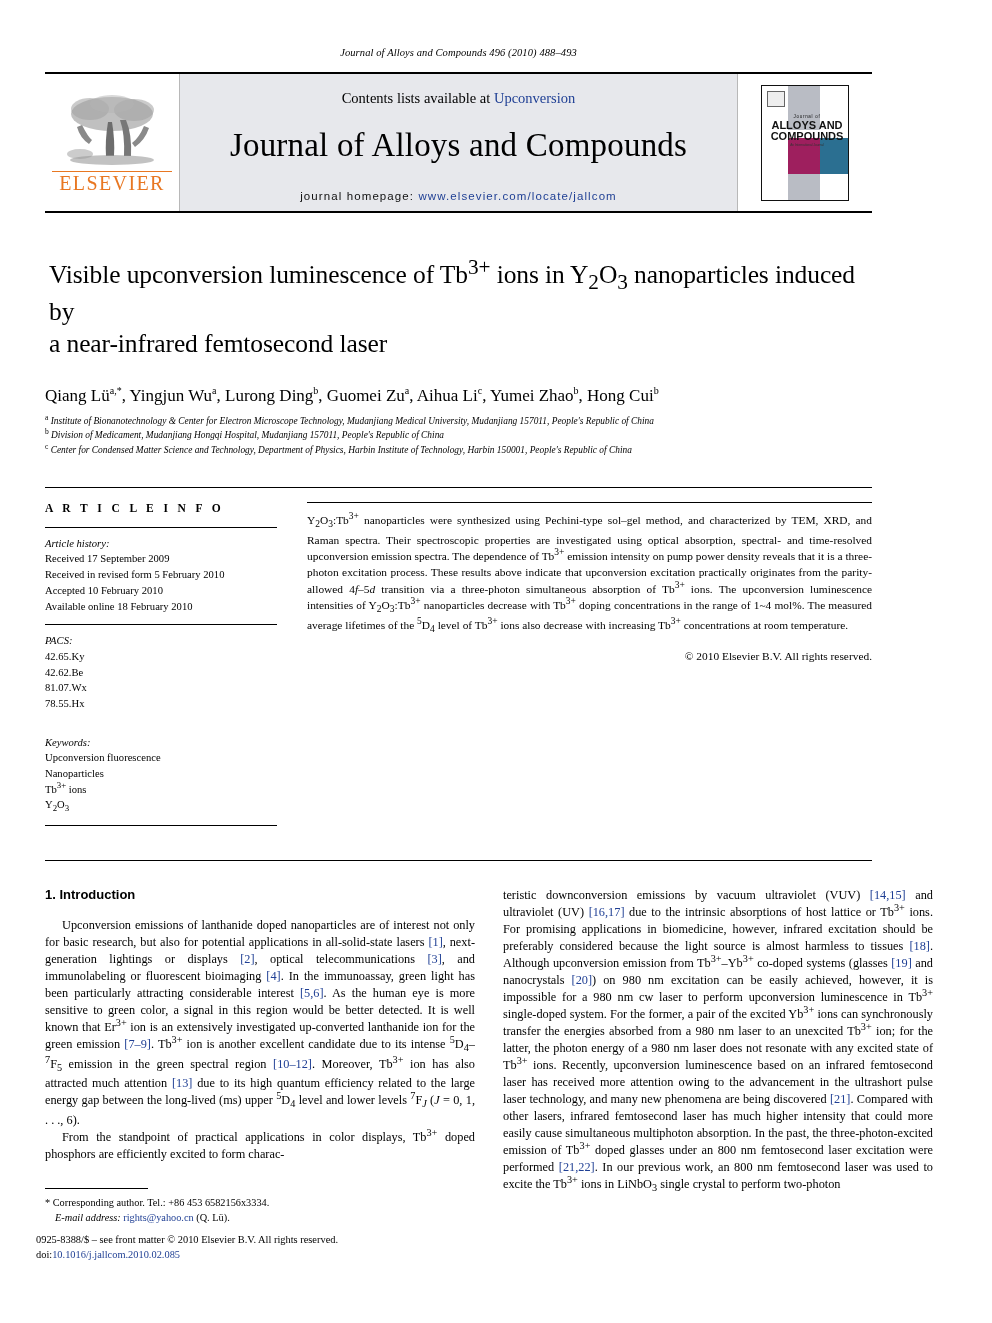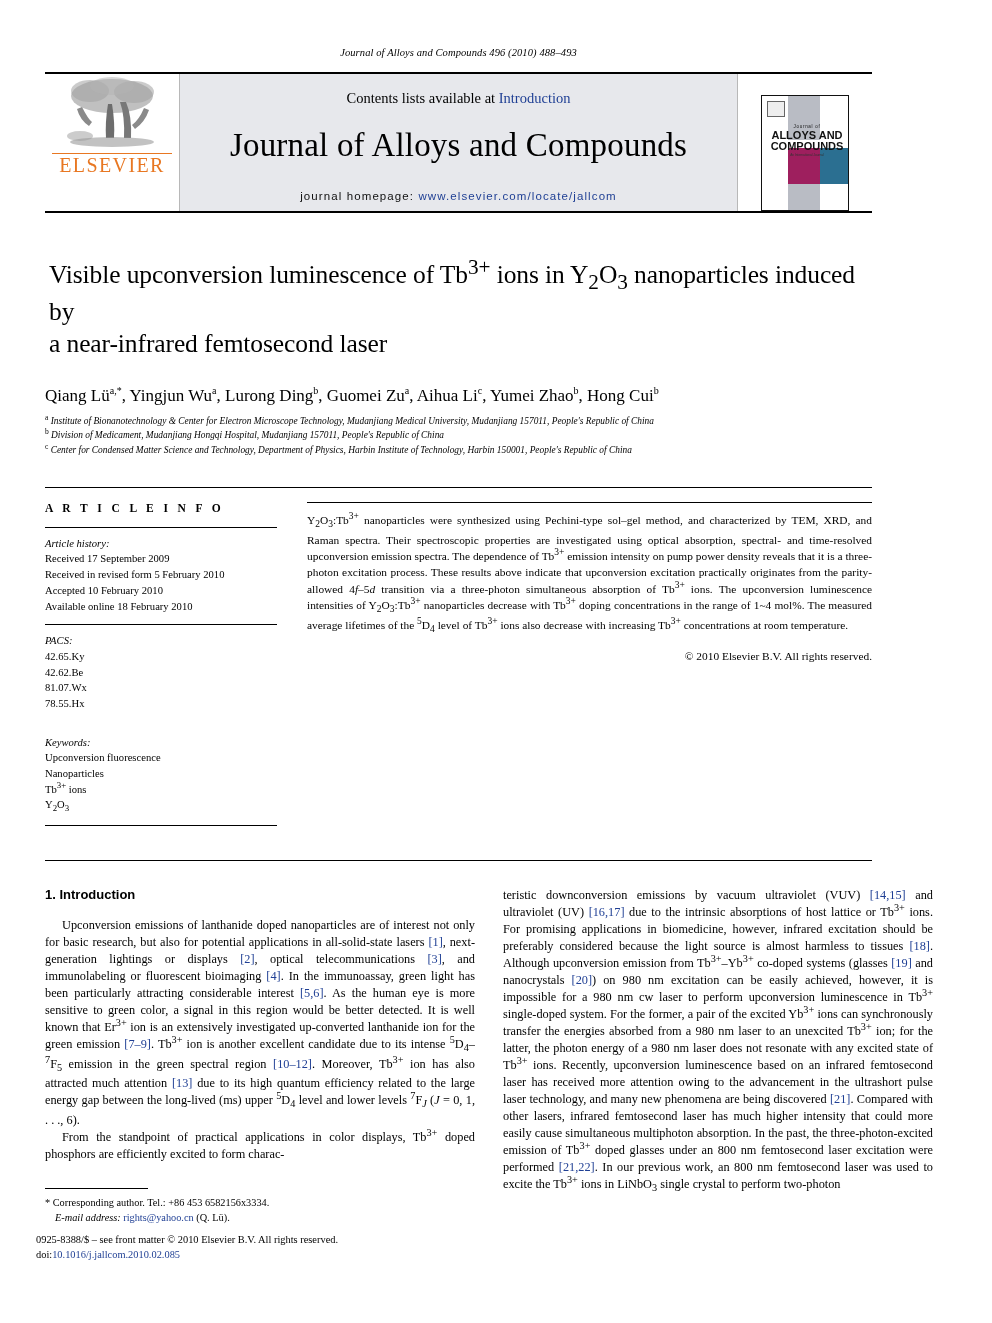--- a/index.html
+++ b/index.html
@@ -39,21 +39,21 @@
     height: 141px;
     display: flex;
     align-items: stretch;
     position: relative;
   }
   .mast-left {
     width: 135px;
     border-right: 1px solid #b8b8b8;
     background: #fff;
     display: flex;
-    align-items: flex-start;
+    align-items: center;
     justify-content: center;
     flex: 0 0 135px;
   }
   .elsevier-logo { width: 120px; text-align: center; }
   .elsevier-tree { display:block; margin: 0 auto; }
   .elsevier-word {
     font-family: "Liberation Serif", serif;
     color: #E87722;
     font-size: 20px;
     letter-spacing: 1.4px;
@@ -88,21 +88,21 @@
     font-size: 11.5px;
     letter-spacing: 1.1px;
     color: #111;
   }
   .homepage-url { color: #1f3f94; }
   .mast-right {
     width: 135px;
     flex: 0 0 135px;
     border-left: 1px solid #b8b8b8;
     display: flex;
-    align-items: flex-end;
+    align-items: center;
     justify-content: center;
     background:#fff;
   }
   .cover {
     width: 88px; height: 116px;
     border: 1.4px solid #111;
     background: #fff;
     position: relative;
     overflow: hidden;
   }
@@ -258,21 +258,21 @@
             <ellipse cx="52" cy="68" rx="42" ry="5" fill="#9a9a9a" opacity=".6"></ellipse>
             <ellipse cx="20" cy="62" rx="13" ry="5" fill="#9a9a9a" opacity=".5"></ellipse>
           </g>
         </svg>
         <div class="elsevier-word">ELSEVIER</div>
       </div>
     </div>
 
     <div class="mast-center">
       <div class="contents-line">
-        <span>Contents lists available at </span><span class="sd-link">Introduction</span>
+        <span>Contents lists available at </span><span class="sd-link">Upconversion</span>
       </div>
       <div class="journal-title">Journal of Alloys and Compounds</div>
       <div class="homepage-line">
         <span>journal homepage: </span><span class="homepage-url">www.elsevier.com/locate/jallcom</span>
       </div>
     </div>
 
     <div class="mast-right">
       <div class="cover">
         <div class="band-gray-top"></div>

